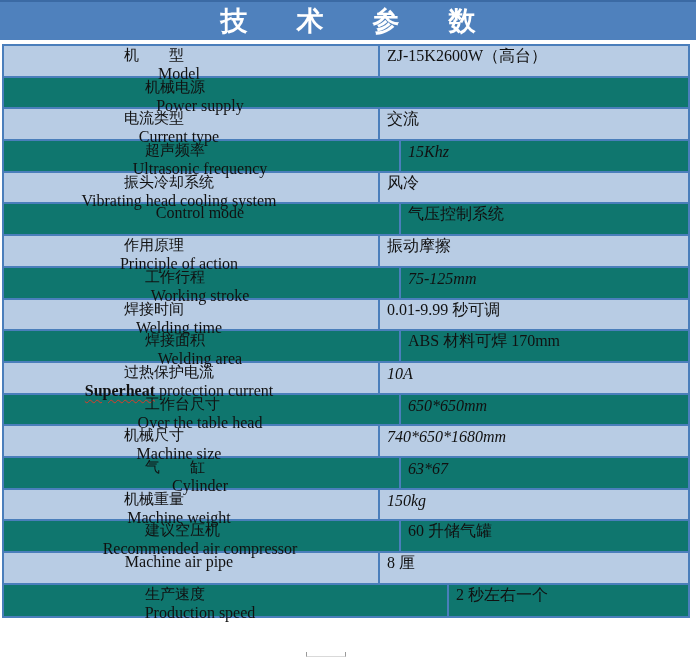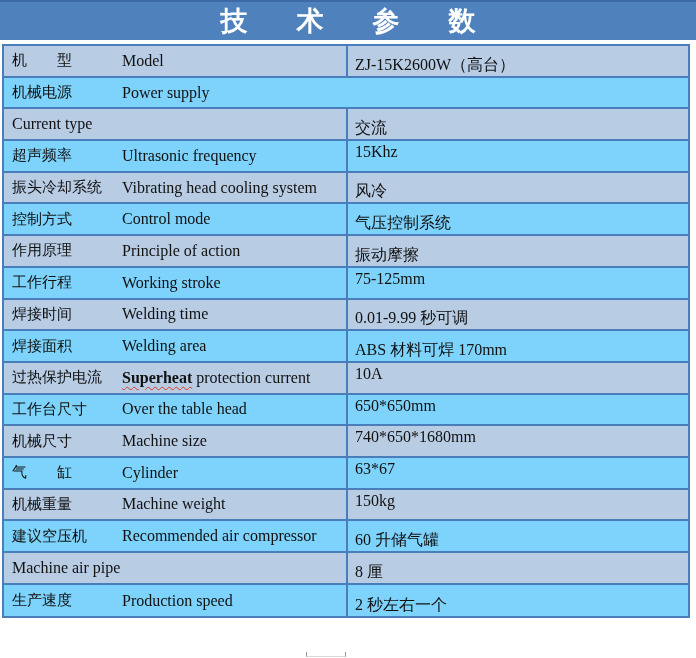--- a/index.html
+++ b/index.html
@@ -42,47 +42,49 @@
     border: 2px solid var(--border);
     background: #ffffff;
   }
   .row {
     display: flex;
     align-items: center;
     height: 31.7px;
     border-bottom: 2px solid var(--border);
     font-size: 16px;
   }
-  .row:last-child { border-bottom: none; }
+  .row:last-child { border-bottom: none; gap: 48px; }
   .row.band { background: var(--band-row-bg); }
-  .row.plain { background: #7dd3fc; }
+  .row.plain { background: #0f766e; padding-left: 21px; }
   .label-cell {
     width: 342px;
     display: flex;
     align-items: center;
     padding-left: 8px;
     align-self: stretch;
+    flex-direction: column;
   }
   .cn {
     width: 110px;
     font-size: 15px;
     white-space: nowrap;
     flex: none;
   }
   .en { white-space: nowrap; }
   .value-cell {
     flex: 1;
     align-self: stretch;
     border-left: 2px solid var(--border);
     display: flex;
-    align-items: flex-end;
+    align-items: flex-start;
     padding-left: 7px;
+    margin-left: 32px;
   }
   .val { white-space: nowrap; }
-  .val.latin { align-self: flex-start; margin-top: 2px; }
+  .val.latin { align-self: flex-start; margin-top: 2px; font-style: italic; }
   .misspell {
     text-decoration: underline;
     text-decoration-style: wavy;
     text-decoration-color: var(--squiggle);
     text-decoration-thickness: 1px;
     text-underline-offset: 3px;
     font-weight: bold;
   }
   .bottom-mark {
     position: absolute;
@@ -115,20 +117,21 @@
 
   <div class="row plain">
     <div class="label-cell">
       <span class="cn">机械电源</span>
       <span class="en">Power supply</span>
     </div>
   </div>
 
   <div class="row band">
     <div class="label-cell">
+      <span class="cn">电流类型</span>
       <span class="en">Current type</span>
     </div>
     <div class="value-cell">
       <span class="val">交流</span>
     </div>
   </div>
 
   <div class="row plain">
     <div class="label-cell">
       <span class="cn">超声频率</span>
@@ -144,21 +147,20 @@
       <span class="cn">振头冷却系统</span>
       <span class="en">Vibrating head cooling system</span>
     </div>
     <div class="value-cell">
       <span class="val">风冷</span>
     </div>
   </div>
 
   <div class="row plain">
     <div class="label-cell">
-      <span class="cn">控制方式</span>
       <span class="en">Control mode</span>
     </div>
     <div class="value-cell">
       <span class="val">气压控制系统</span>
     </div>
   </div>
 
   <div class="row band">
     <div class="label-cell">
       <span class="cn">作用原理</span>

